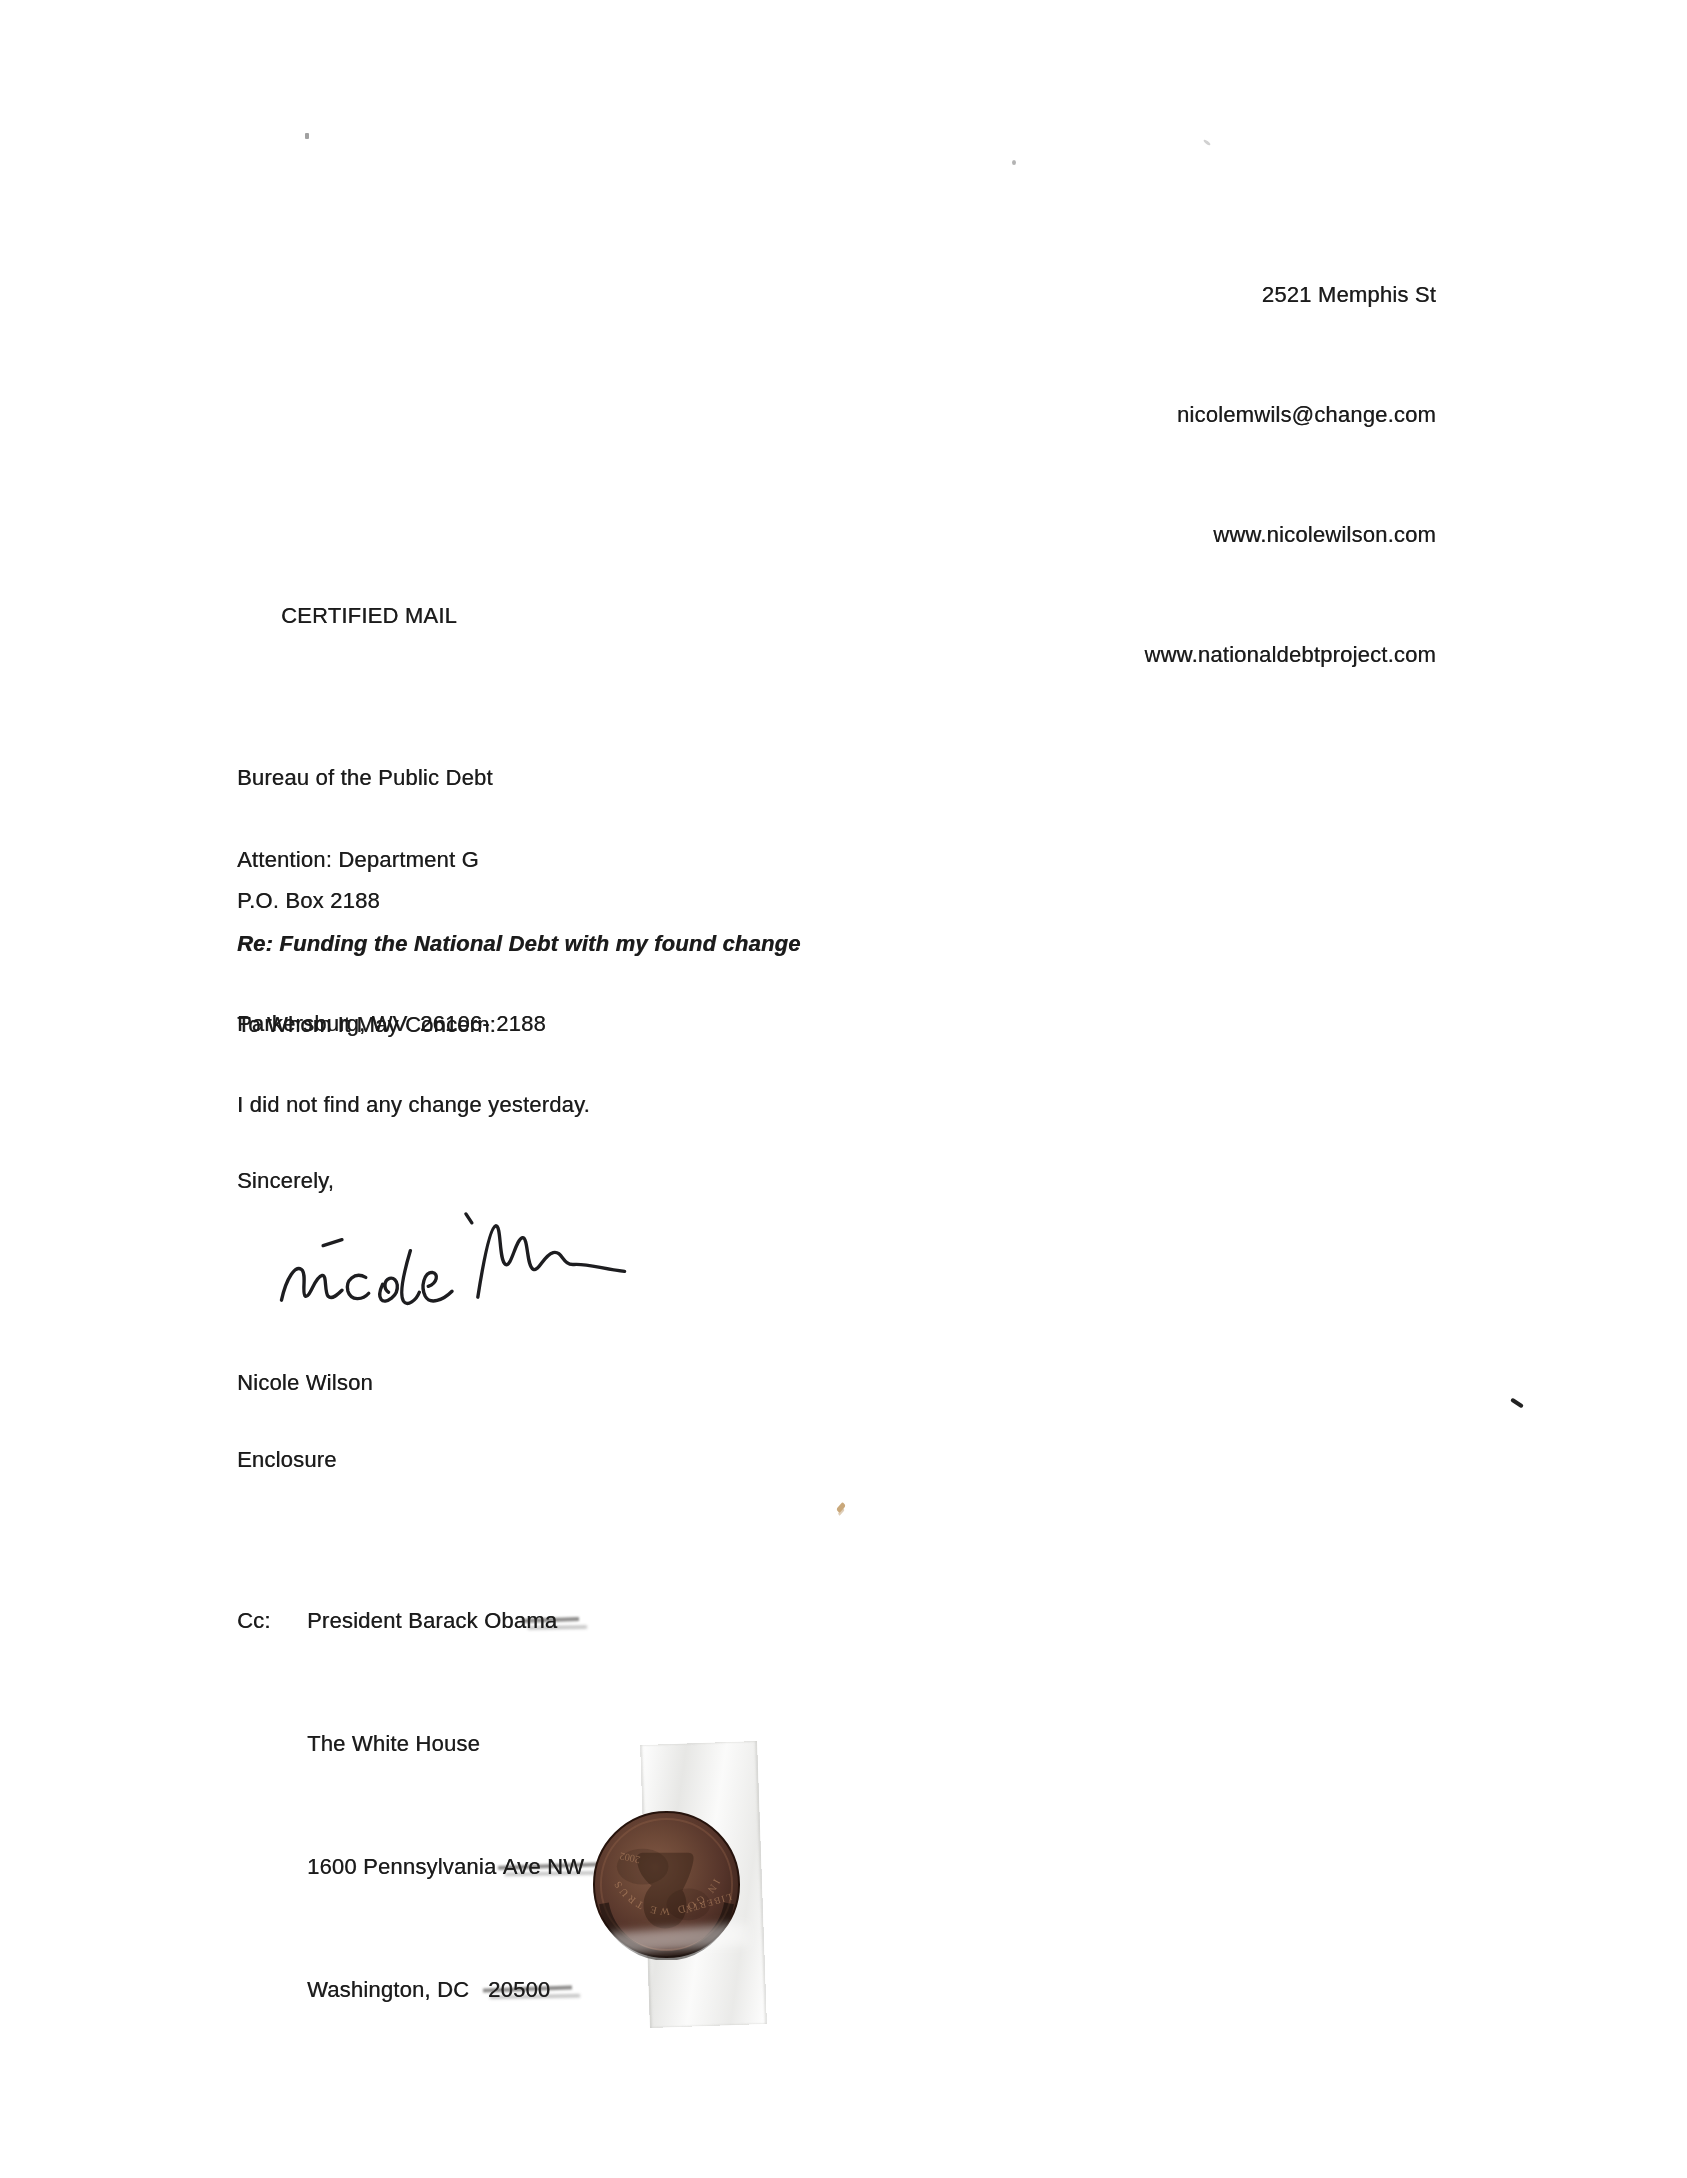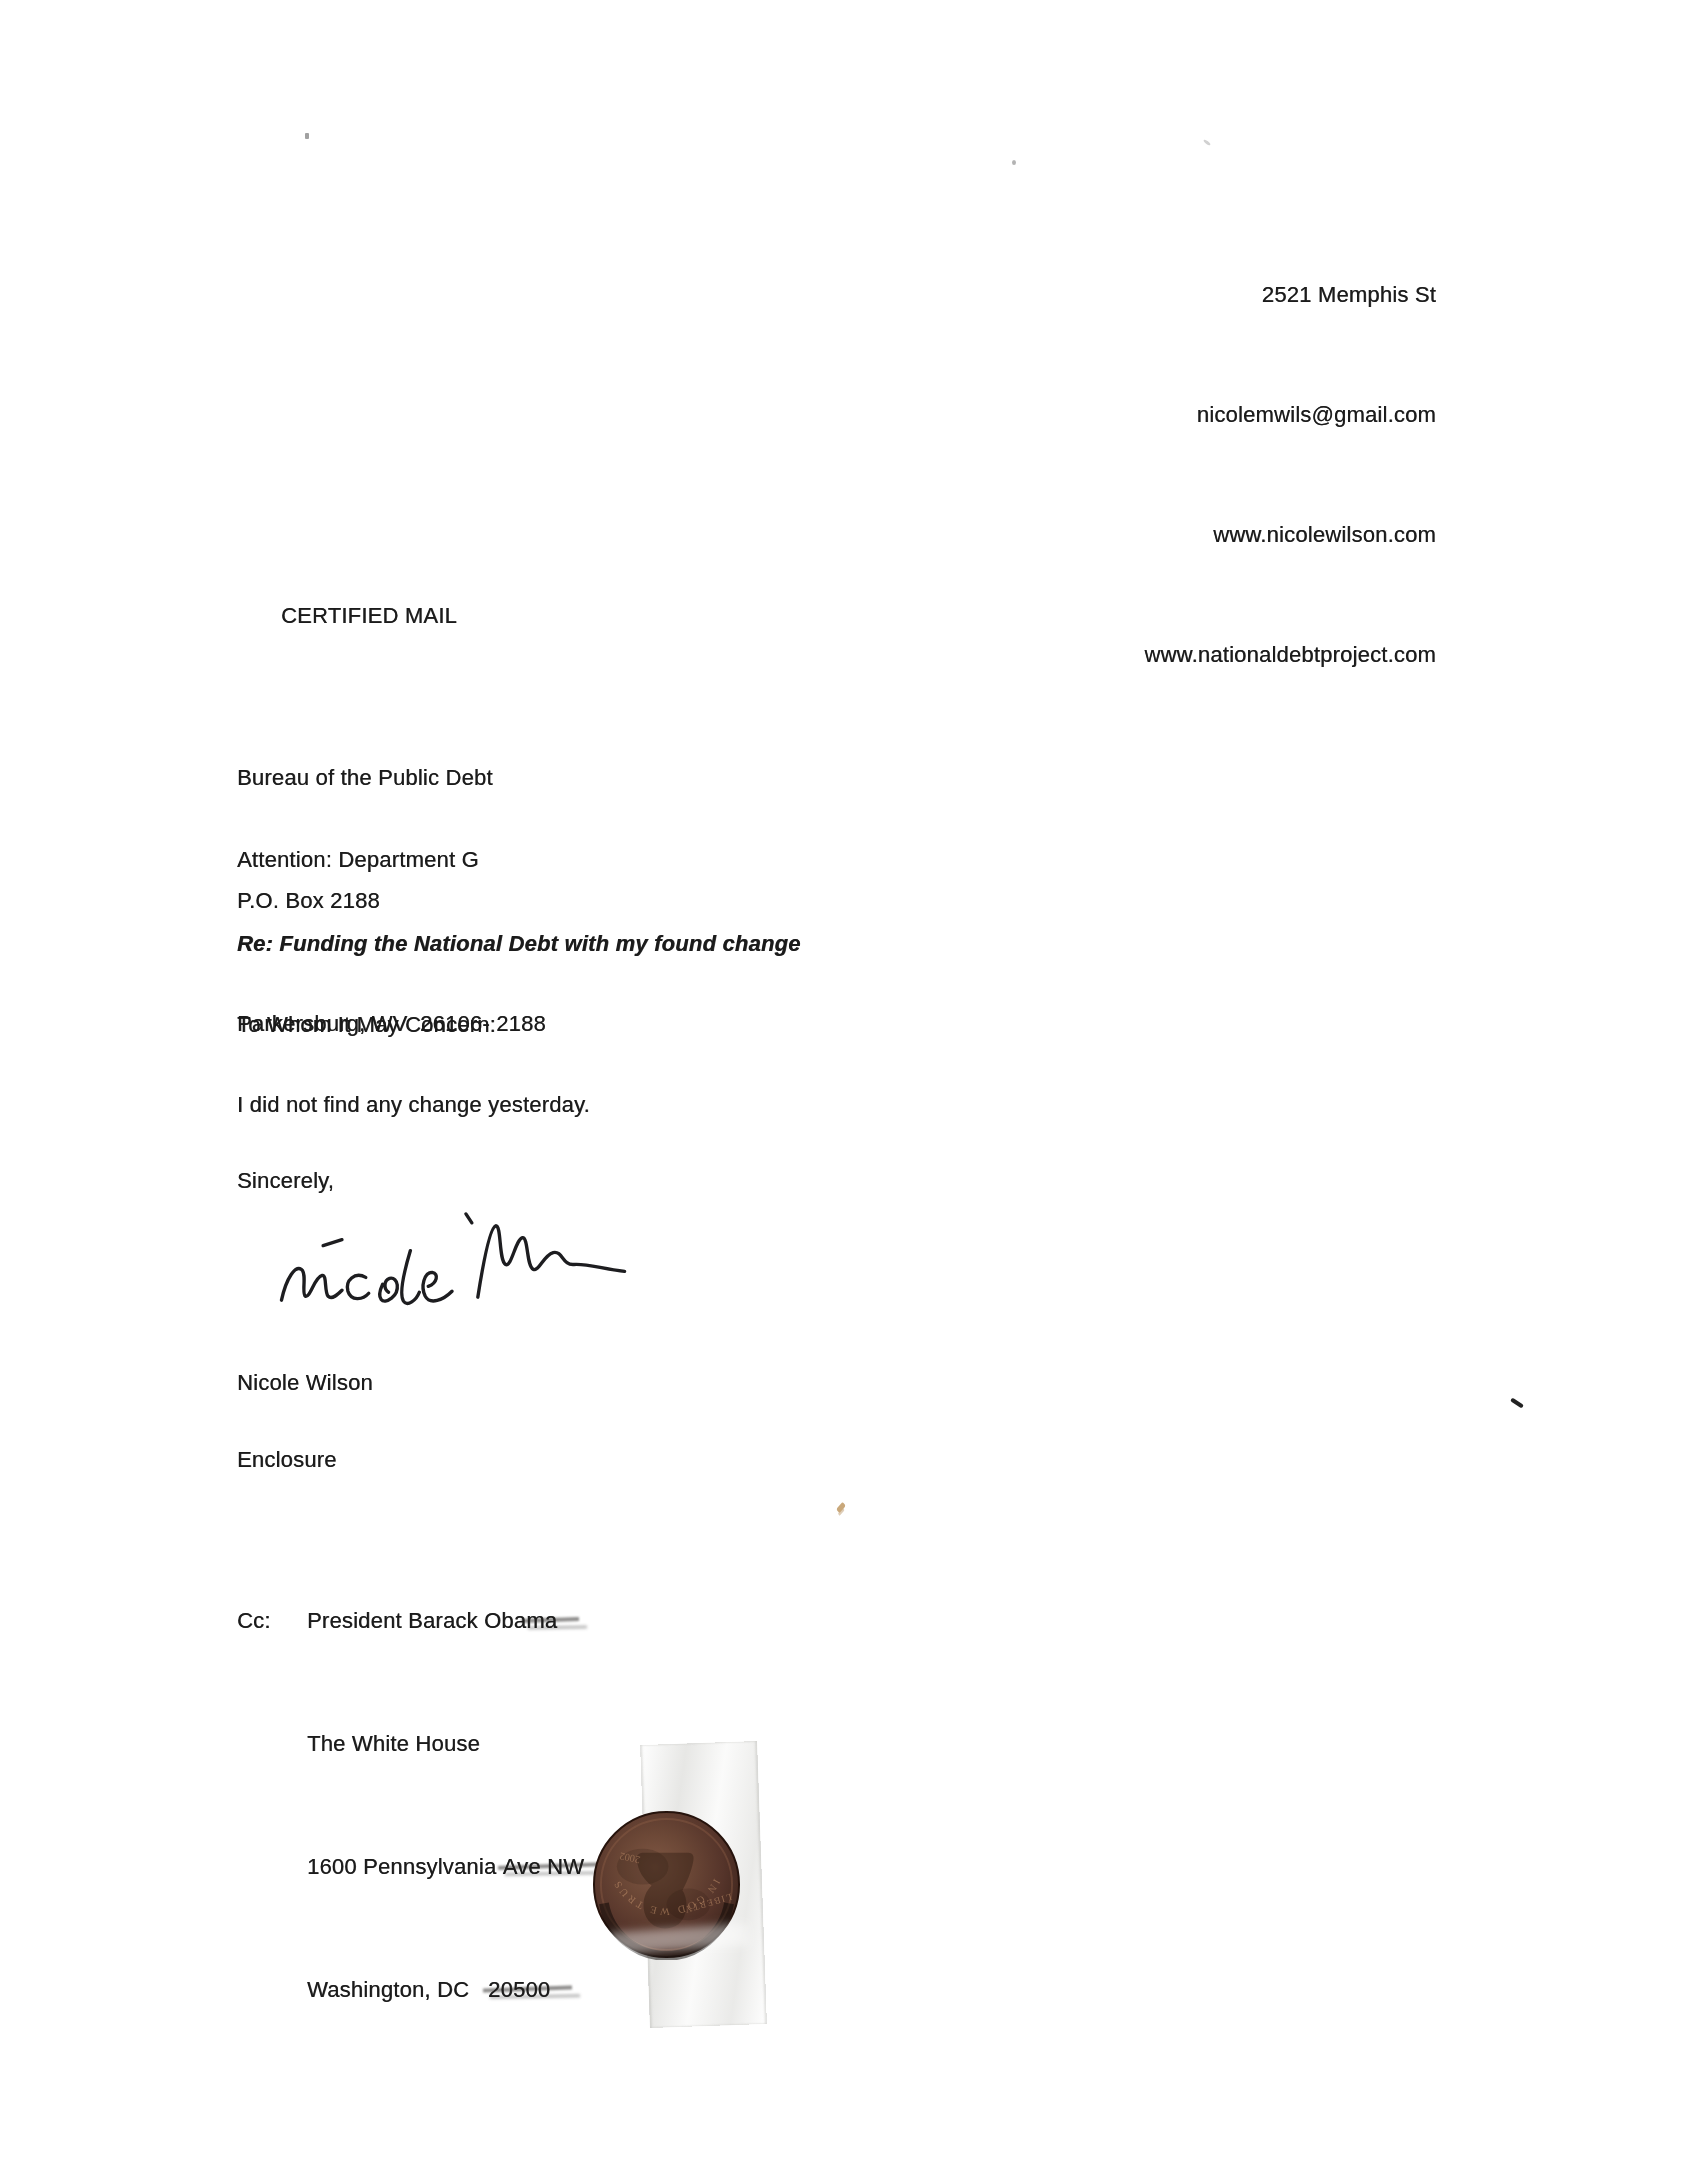--- a/index.html
+++ b/index.html
@@ -91,21 +91,21 @@
     border-radius: 3px 1px 3px 1px;
     transform: rotate(-48deg);
     box-shadow: -3px 3px 0 -1px rgba(180,140,90,0.5);
   }
 </style>
 </head>
 <body>
 
 <div class="txt header-block">
   <div>2521 Memphis St</div>
-  <div>nicolemwils@gmail.com</div>
+  <div>nicolemwils@change.com</div>
   <div>www.nicolewilson.com</div>
   <div>www.nationaldebtproject.com</div>
 </div>
 
 <div class="txt" style="left:237px; top:595px;margin-left:44px;">CERTIFIED MAIL</div>
 
 <div class="txt" style="left:237px; top:675px;">
   <div>Bureau of the Public Debt</div>
   <div>P.O. Box 2188</div>
   <div>Parkersburg, WV  26106- 2188</div>

